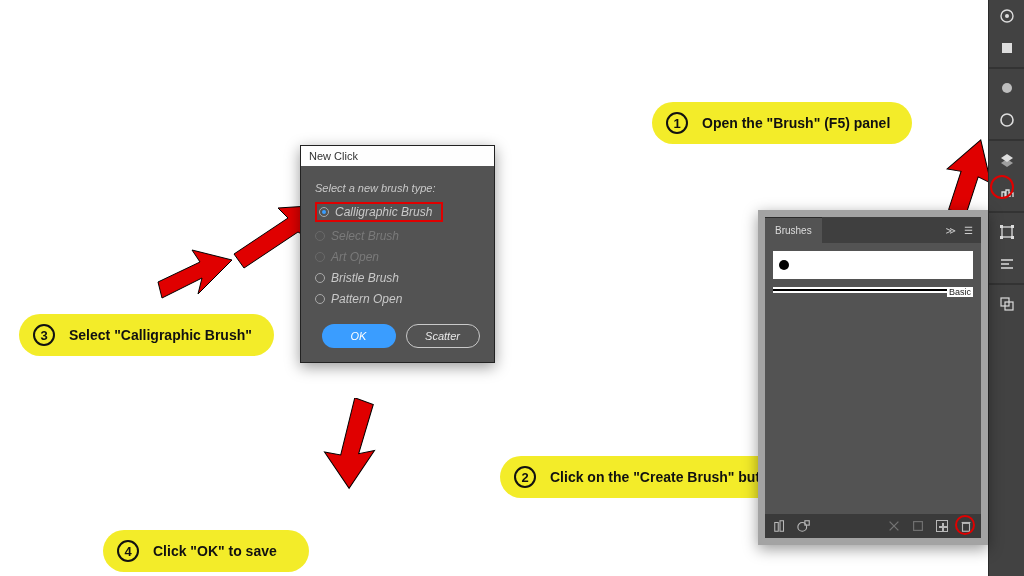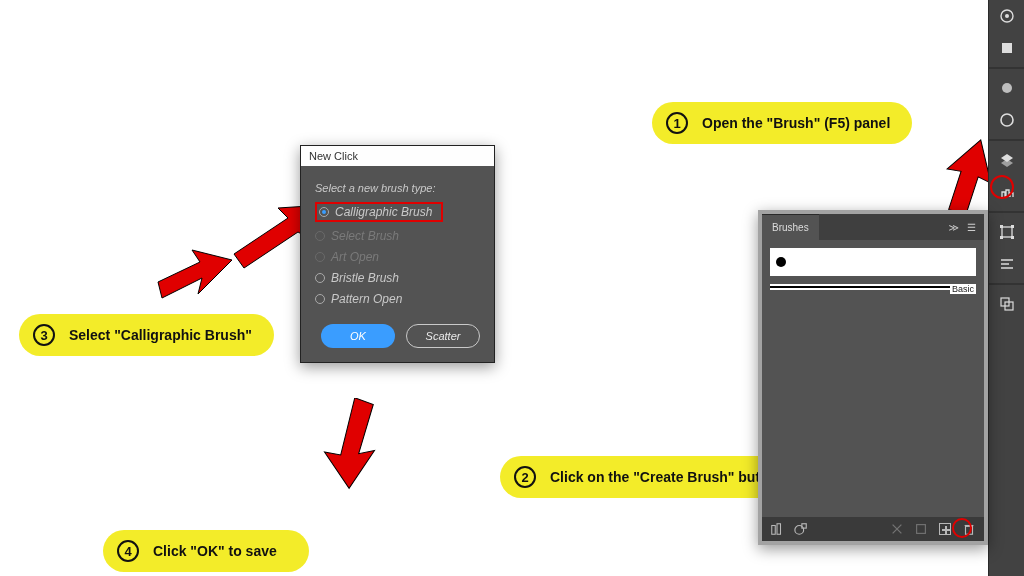--- a/index.html
+++ b/index.html
@@ -73,40 +73,40 @@
     display:inline-flex; align-items:center; justify-content:center;
     position: relative;
   }
   .radio.disabled { border-color:#6a6a6a; }
   .radio.selected::after {
     content:"";
     width:4px; height:4px; background:#3a9dff; border-radius:50%;
   }
   .hl-red { border: 2px solid #e00000; padding:1px 2px; }
   .dialog-buttons {
-    display:flex; gap:10px; margin-top: 18px; justify-content:space-between;
+    display:flex; gap:10px; margin-top: 18px; justify-content:center;
     padding-left: 6px;
   }
   .btn {
     width: 74px; height: 24px;
     border-radius: 14px;
     font-size: 11px;
     display:flex; align-items:center; justify-content:center;
     cursor:pointer;
   }
   .btn-primary { background:#3a9dff; color:#fff; }
   .btn-secondary { background:transparent; border:1px solid #c9c9c9; color:#e9e9e9; }
 
   
   .brushes-panel {
     position: absolute;
     left: 758px; top: 210px;
     width: 230px; height: 335px;
     background: #535353;
-    border: 4px solid #a3a3a3;
+    border: 7px solid #a3a3a3;
     box-shadow: 0 4px 14px rgba(0,0,0,.4);
     z-index: 3;
   }
   .panel-header {
     height: 26px;
     display:flex; align-items:center;
     background: #3f3f3f;
     font-size: 10px;
     color: #ddd;
   }

